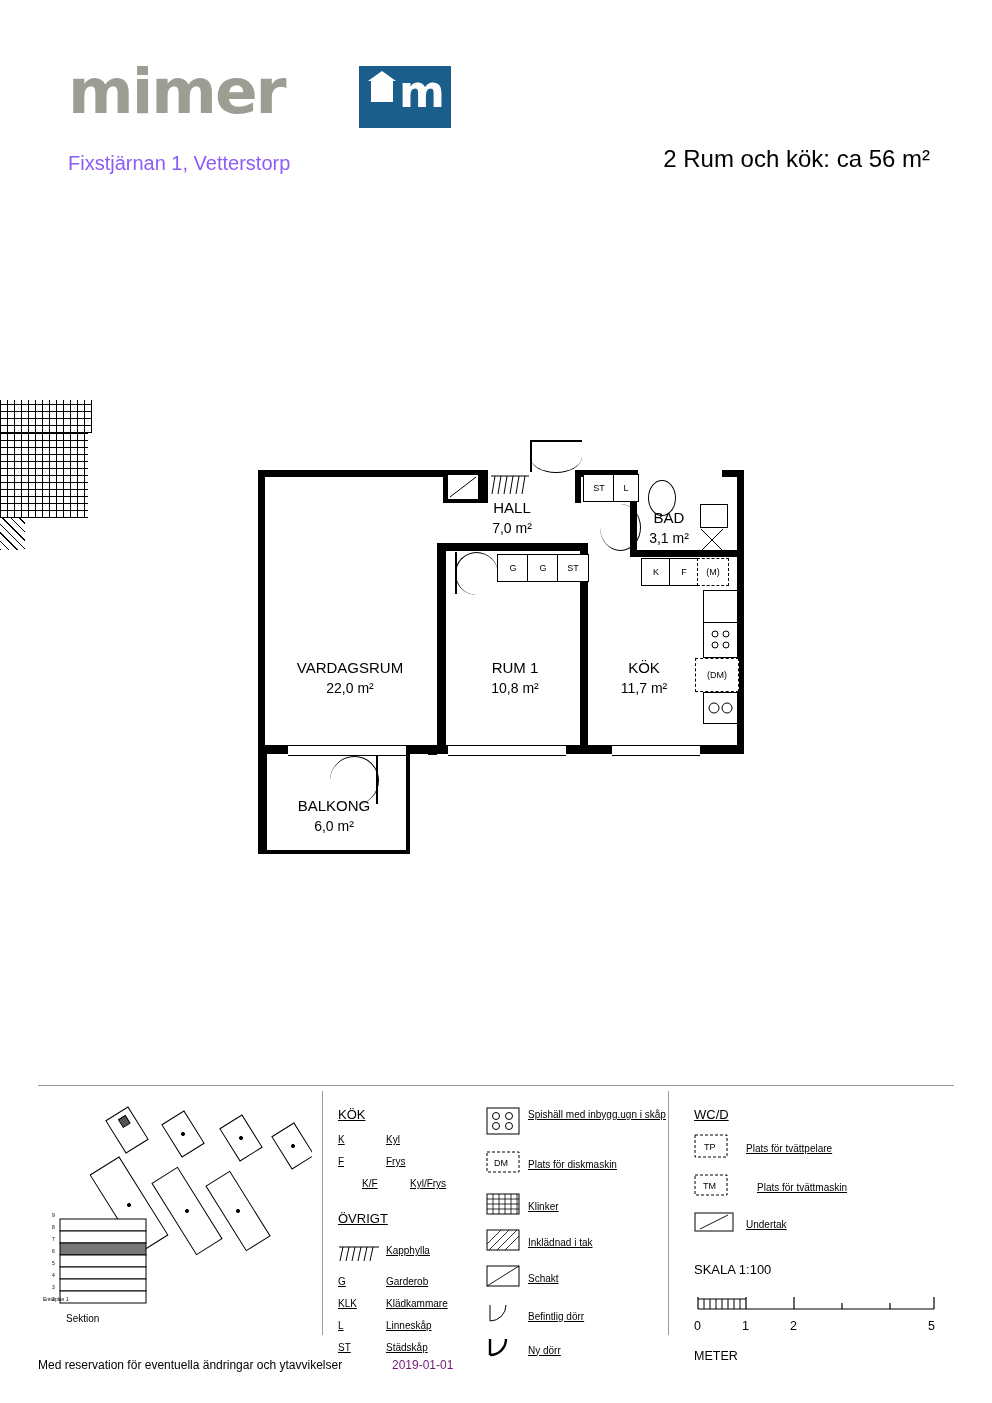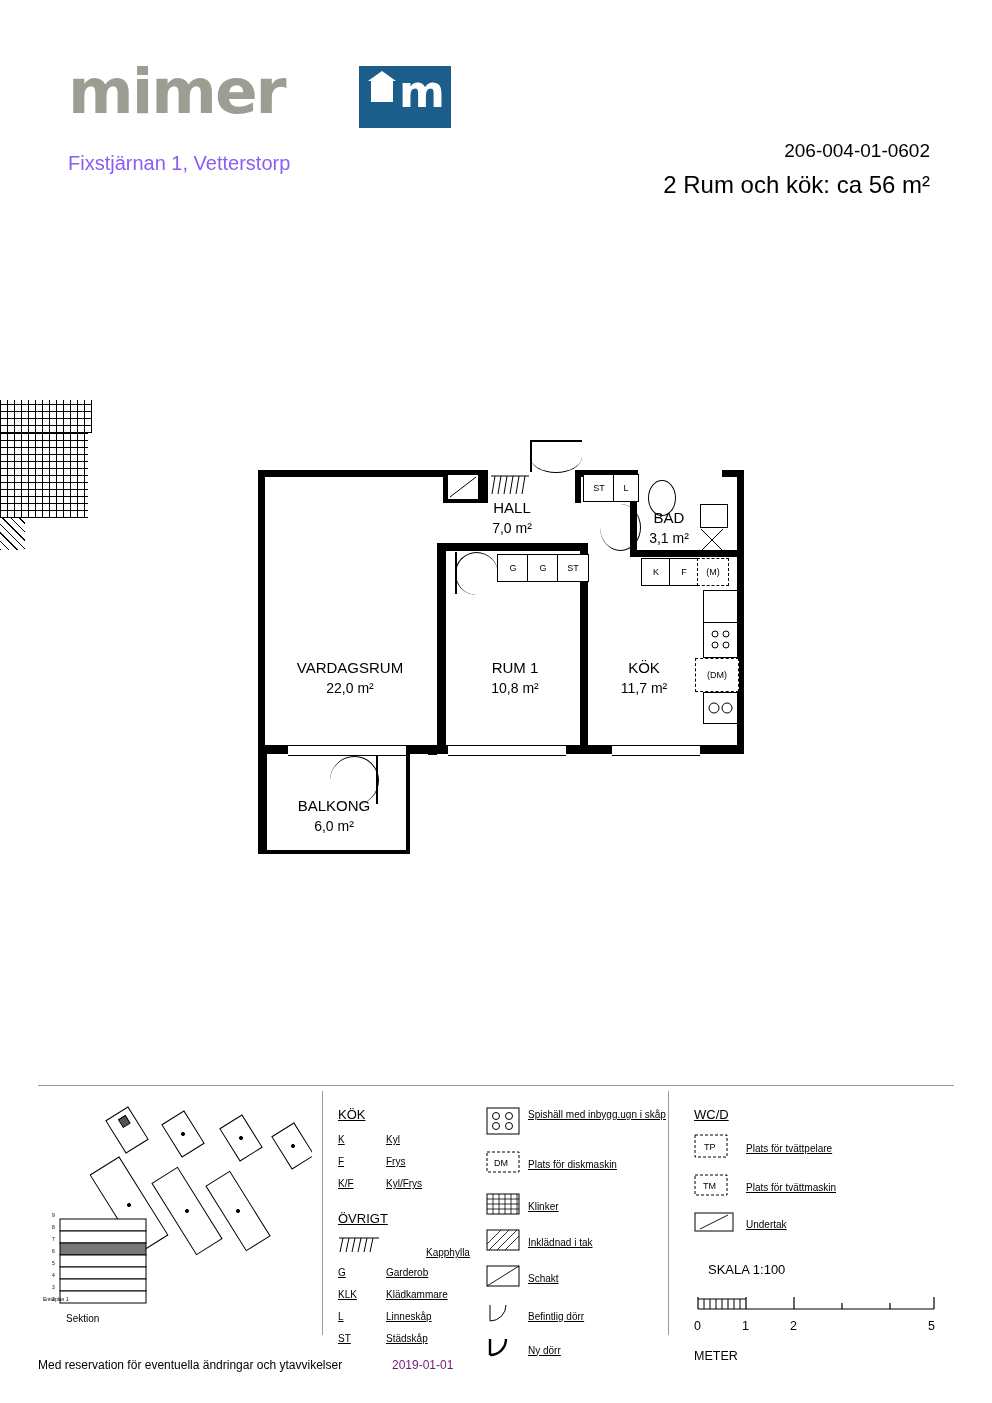--- a/index.html
+++ b/index.html
@@ -81,21 +81,20 @@
 <div class="header">
   <div class="logo-wrap">
     <div class="logo-text">mimer</div>
     <div class="logo-badge">
       <div class="house"></div>
       <div class="m">m</div>
     </div>
   </div>
   <div class="subtitle">Fixstjärnan 1, Vetterstorp</div>
   <div class="addr">
-    <div class="l2">206-004-01-0602</div>
     <div class="l3">2 Rum och kök: ca 56 m²</div>
   </div>
 </div>
 
 <div class="plan">
 
   <div class="hatch-klinker" style="left:487px;top:70px;width:92px;height:33px;"></div>
   <div class="hatch-klinker" style="left:636px;top:70px;width:88px;height:85px;"></div>
   <div class="hatch-ink" style="left:700px;top:70px;width:25px;height:32px;"></div>
 
@@ -285,26 +284,26 @@
     <div class="leg-h">KÖK</div>
     <div style="margin-top:12px;display:flex;">
         <span class="leg-t" style="width:48px;">K</span>
         <span class="leg-t">Kyl</span>
       </div>
     <div style="margin-top:11px;display:flex;">
         <span class="leg-t" style="width:48px;">F</span>
         <span class="leg-t">Frys</span>
       </div>
     <div style="margin-top:11px;display:flex;">
-        <span class="leg-t" style="width:48px;">K/F</span>
+        <span class="leg-t" style="width:48px;margin-left:24px;">K/F</span>
         <span class="leg-t">Kyl/Frys</span>
       </div>
 
     <div class="leg-h" style="margin-top:22px;">ÖVRIGT</div>
-    <div style="margin-top:10px;display:flex;align-items:flex-end;gap:40px;">
+    <div style="margin-top:19px;display:flex;align-items:flex-start;">
       <span style="width:48px;">
         <svg width="42" height="18" viewBox="0 0 42 18">
             <path d="M1 2 H41 M5 2 L2 16 M11 2 L8 16 M17 2 L14 16 M23 2 L20 16 M29 2 L26 16 M35 2 L32 16" stroke="#000" fill="none" stroke-width="1"></path>
           </svg>
       </span>
       <span class="leg-t">Kapphylla</span>
     </div>
     <div style="margin-top:9px;display:flex;">
         <span class="leg-t" style="width:48px;">G</span>
         <span class="leg-t">Garderob</span>
@@ -394,40 +393,40 @@
     <div class="leg-h">WC/D</div>
     <div style="margin-top:12px;display:flex;align-items:center;">
       <span style="width:52px;">
         <svg width="34" height="24" viewBox="0 0 34 24">
             <rect x="1" y="1" width="32" height="22" stroke="#000" fill="#fff" stroke-dasharray="3 2"></rect>
             <text x="10" y="16" font-size="9" font-family="Liberation Sans, sans-serif">TP</text>
           </svg>
       </span>
       <span class="leg-t">Plats för tvättpelare</span>
     </div>
-    <div style="margin-top:12px;display:flex;align-items:center;">
+    <div style="margin-top:12px;display:flex;align-items:center;gap:11px;">
       <span style="width:52px;">
         <svg width="34" height="22" viewBox="0 0 34 22">
             <rect x="1" y="1" width="32" height="20" stroke="#000" fill="#fff" stroke-dasharray="3 2"></rect>
             <text x="9" y="15" font-size="9" font-family="Liberation Sans, sans-serif">TM</text>
           </svg>
       </span>
       <span class="leg-t">Plats för tvättmaskin</span>
     </div>
     <div style="margin-top:12px;display:flex;align-items:center;">
       <span style="width:52px;">
         <svg width="40" height="20" viewBox="0 0 40 20">
             <rect x="1" y="1" width="38" height="18" stroke="#000" fill="#fff"></rect>
             <path d="M6 17 L34 3" stroke="#000" stroke-width="0.9"></path>
           </svg>
       </span>
       <span class="leg-t">Undertak</span>
     </div>
 
-    <div class="scale-title" style="margin-top:26px;margin-left:14px;">SKALA 1:100</div>
+    <div class="scale-title" style="margin-top:26px;">SKALA 1:100</div>
     <div style="margin-top:12px;">
       <svg width="245" height="30" viewBox="0 0 245 30">
         <path d="M4 20 H240" stroke="#000" stroke-width="1.2" fill="none"></path>
         <path d="M4 8 V20 M52 8 V20 M100 8 V20 M148 14 V20 M196 14 V20 M240 8 V20" stroke="#000" stroke-width="1.2"></path>
         <path d="M10 10 V20 M16 10 V20 M22 10 V20 M28 10 V20 M34 10 V20 M40 10 V20 M46 10 V20" stroke="#000" stroke-width="1"></path>
         <path d="M4 10 H52" stroke="#000" stroke-width="1"></path>
       </svg>
     </div>
     <div style="position:relative;height:16px;margin-top:-4px;">
       <span class="scale-num" style="position:absolute;left:0px;">0</span>

